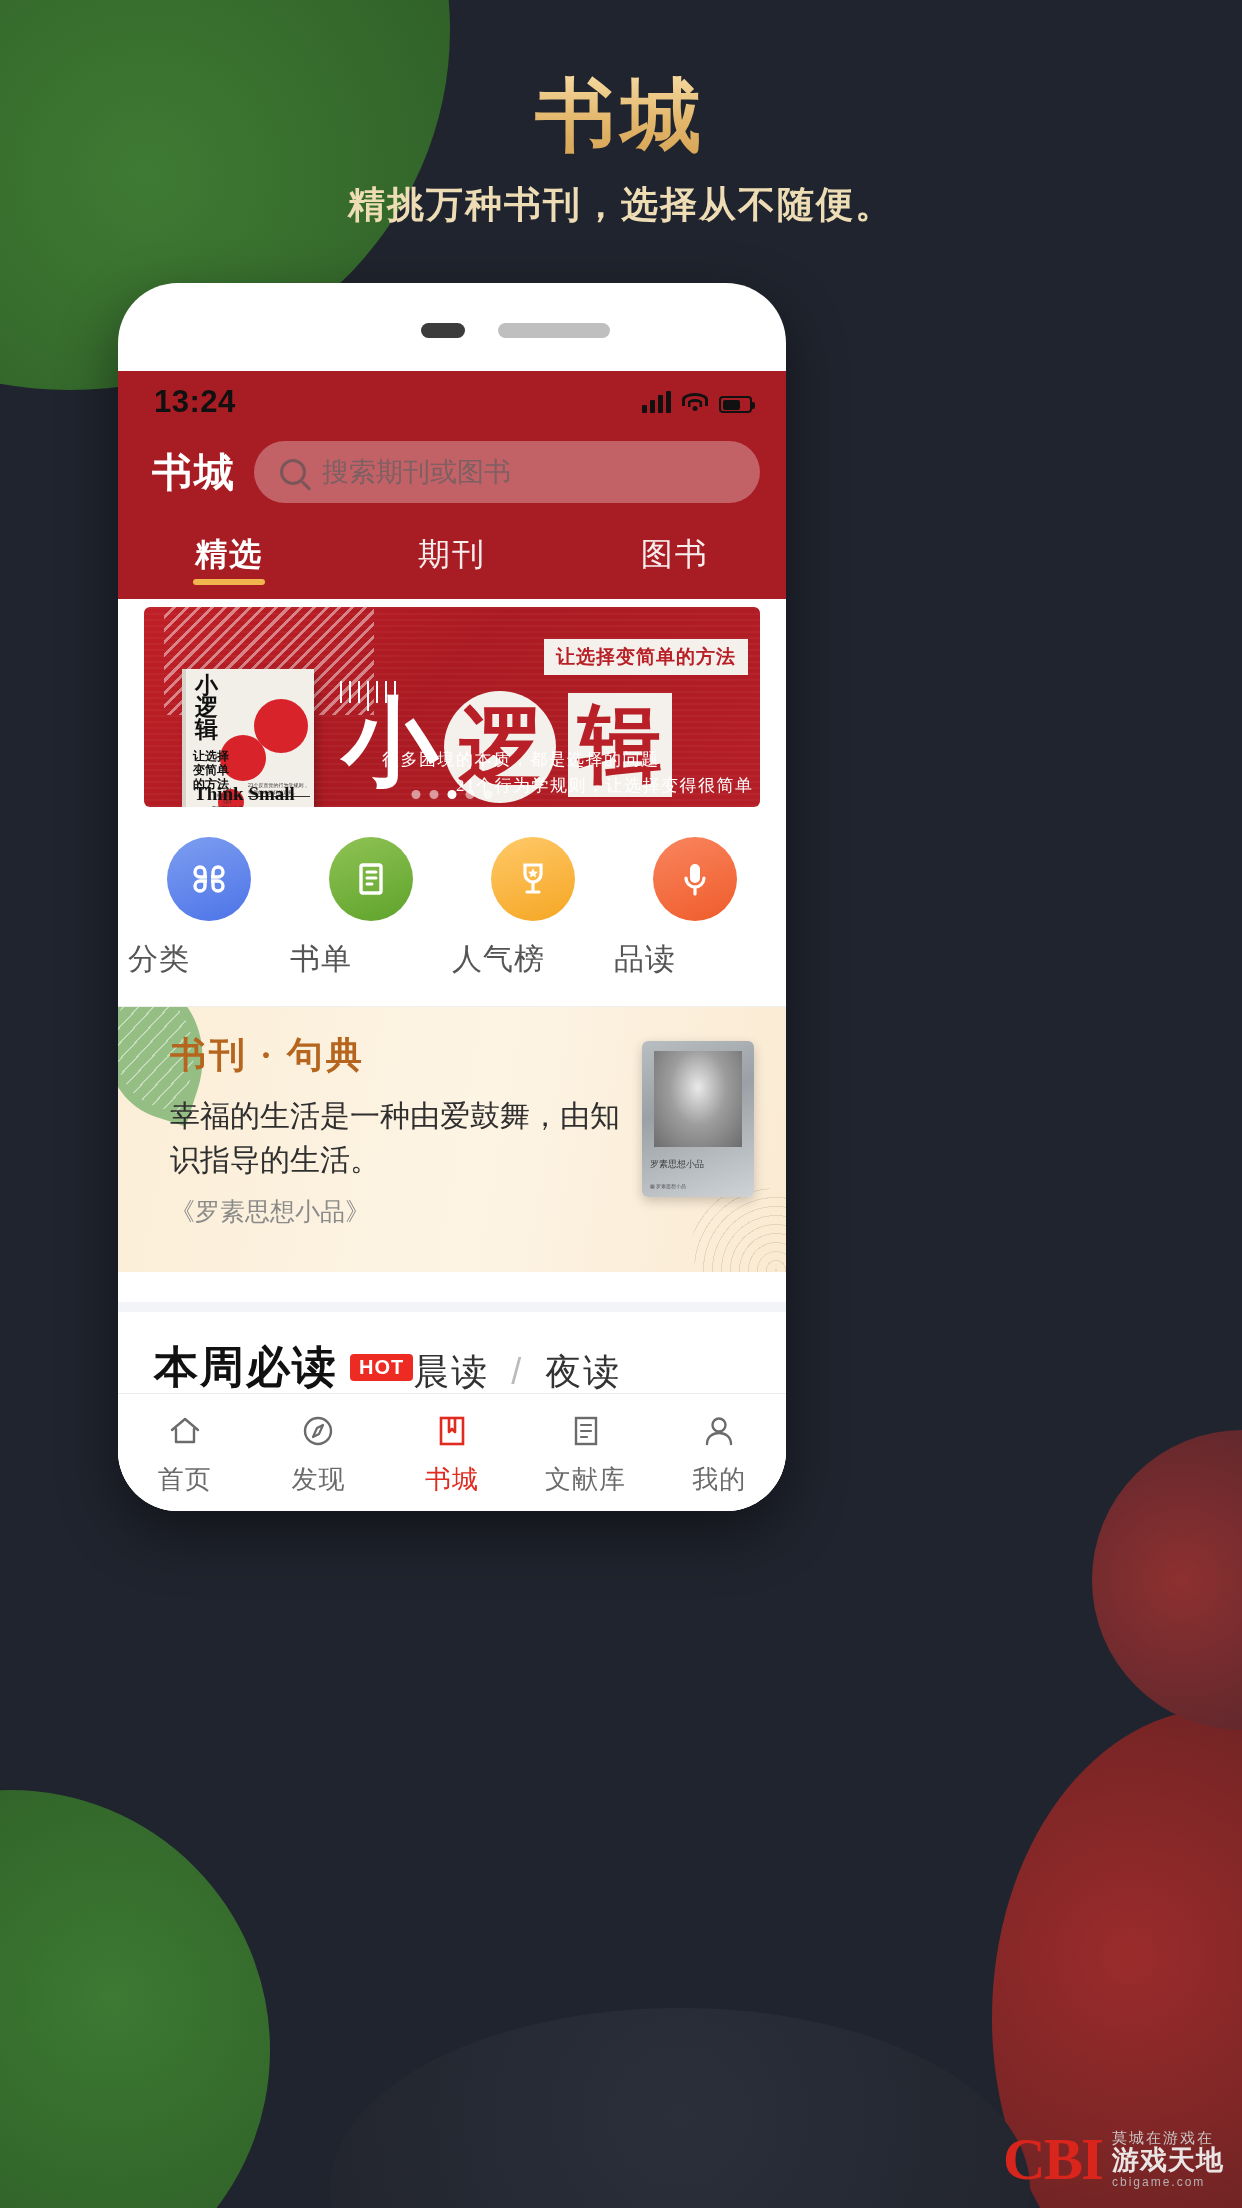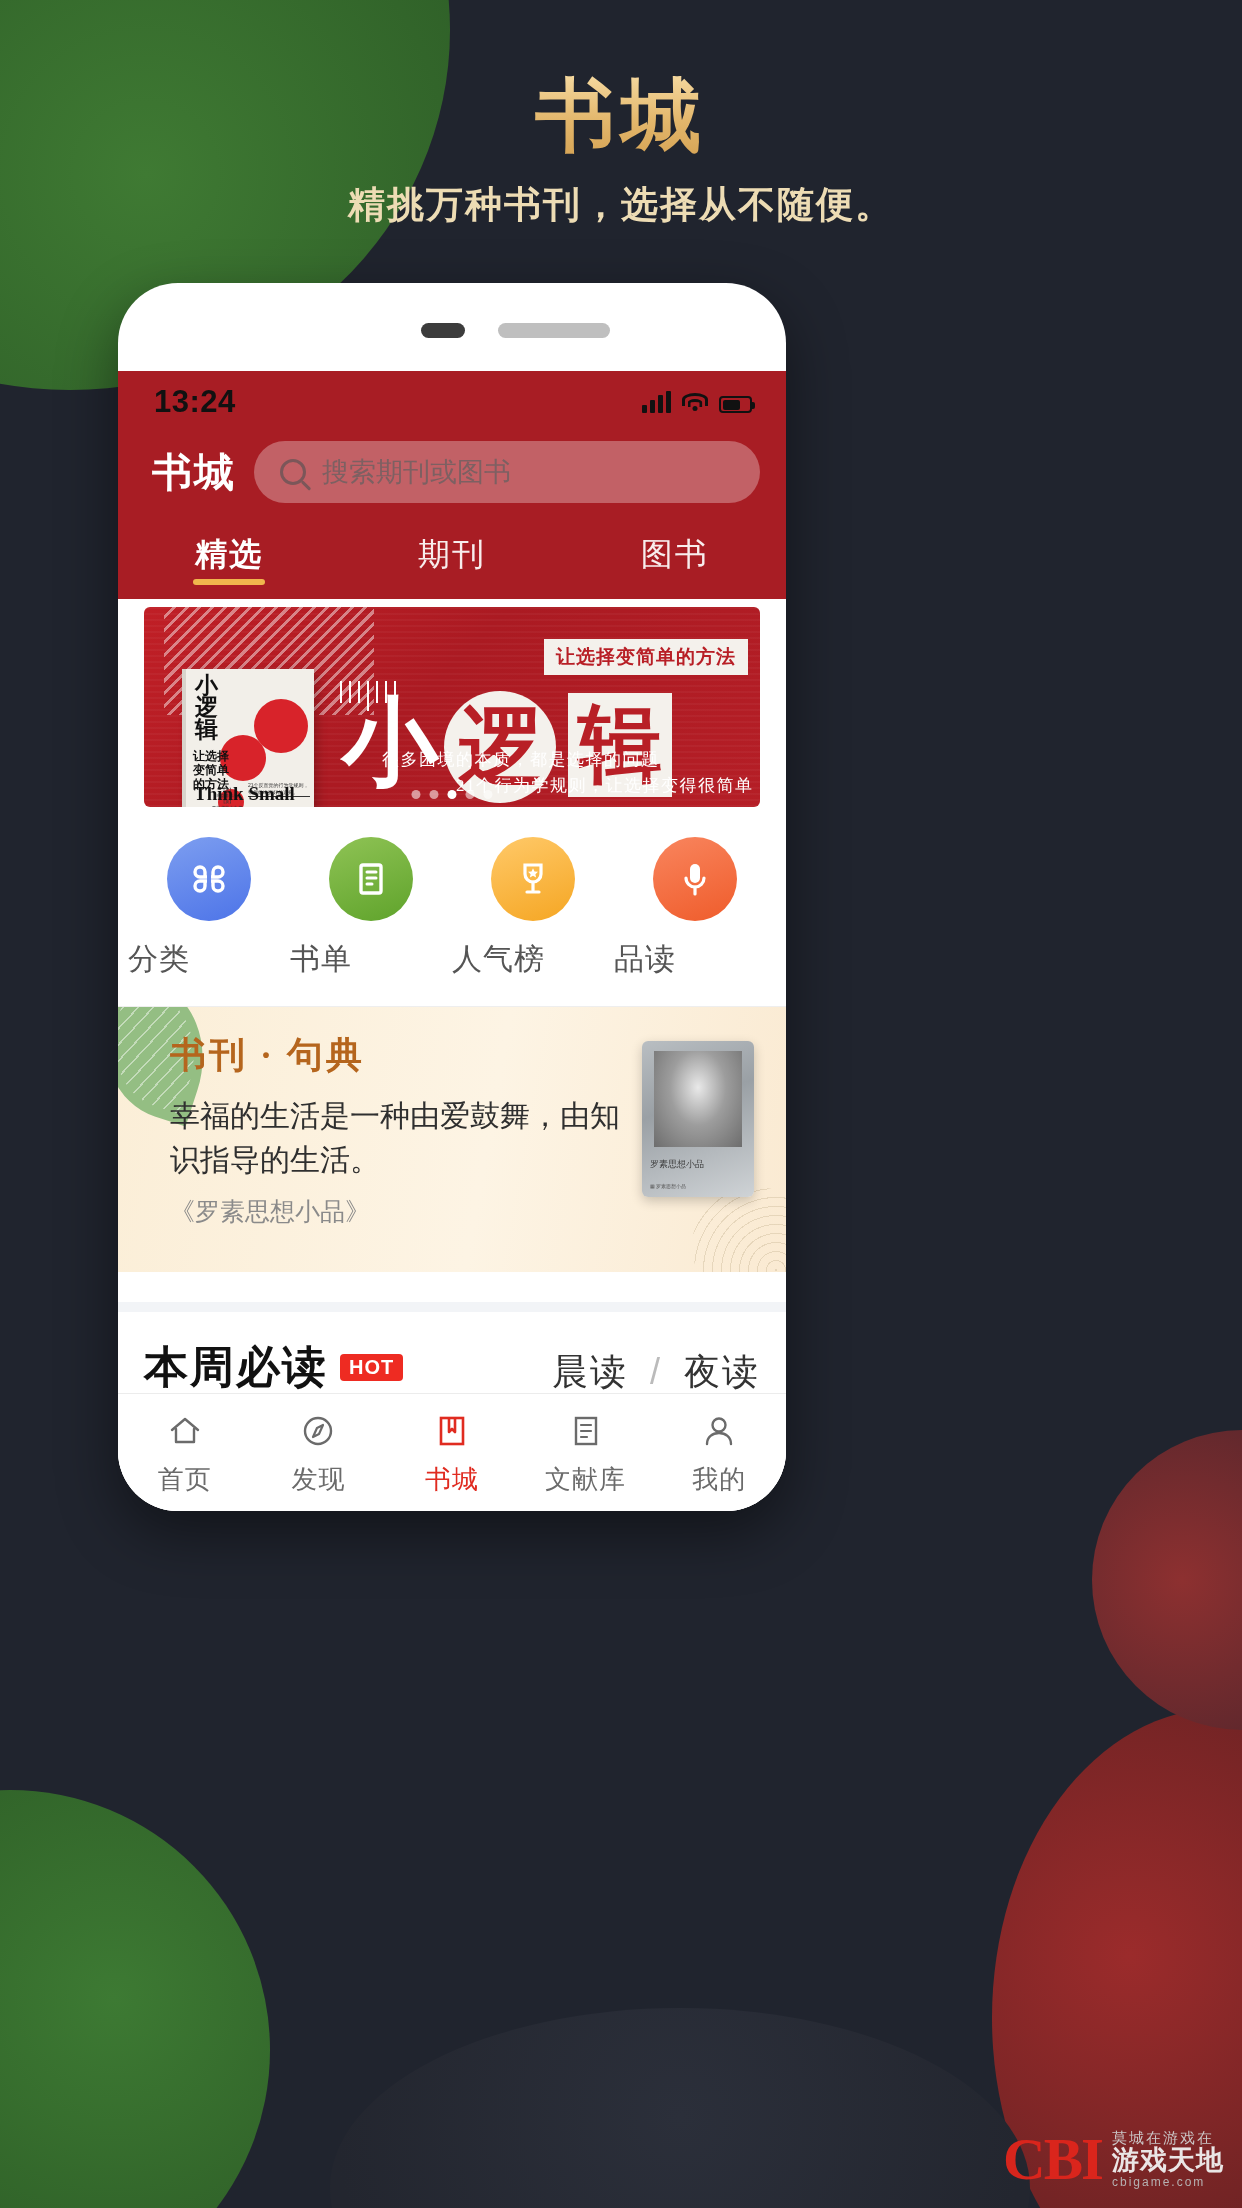--- a/index.html
+++ b/index.html
@@ -200,21 +200,21 @@
   .q-thumb .face { position:absolute; left:12px; top:10px; right:12px; height:96px;
     background:radial-gradient(ellipse at 50% 38%, #e9e9e9 0%, #9d9d9d 45%, #6d6d6d 100%); }
   .q-thumb .cap { position:absolute; left:8px; bottom:26px; font-size:9px; color:#3a3a3a;
     font-family:"Liberation Serif","DejaVu Serif",serif; }
   .q-thumb .bar { position:absolute; left:8px; bottom:8px; font-size:5px; color:#555; }
 
   .gap { height:30px; background:#fff; }
   .sep { height:10px; background:#f2f4f7; }
 
   
-  .weekly { background:#fff; padding:26px 26px 0; display:flex; align-items:flex-end; justify-content:space-between; }
+  .weekly { background:#fff; padding:26px 36px 0; display:flex; align-items:flex-end; }
   .w-left { display:flex; align-items:center; gap:12px; }
   .w-title { font-size:44px; font-weight:700; color:#111; letter-spacing:2px;
              font-family:"Liberation Serif","DejaVu Serif",serif; }
   .hot { background:#ee2b22; color:#fff; font-size:20px; font-weight:700; padding:2px 9px; border-radius:4px; letter-spacing:1px; }
   .w-right { font-size:36px; color:#333; letter-spacing:2px; }
   .w-right .sl { color:#bbb; margin:0 10px; }
 
   
   .tabbar {
     position:absolute; left:0; right:0; bottom:0; height:118px; background:#fff;

